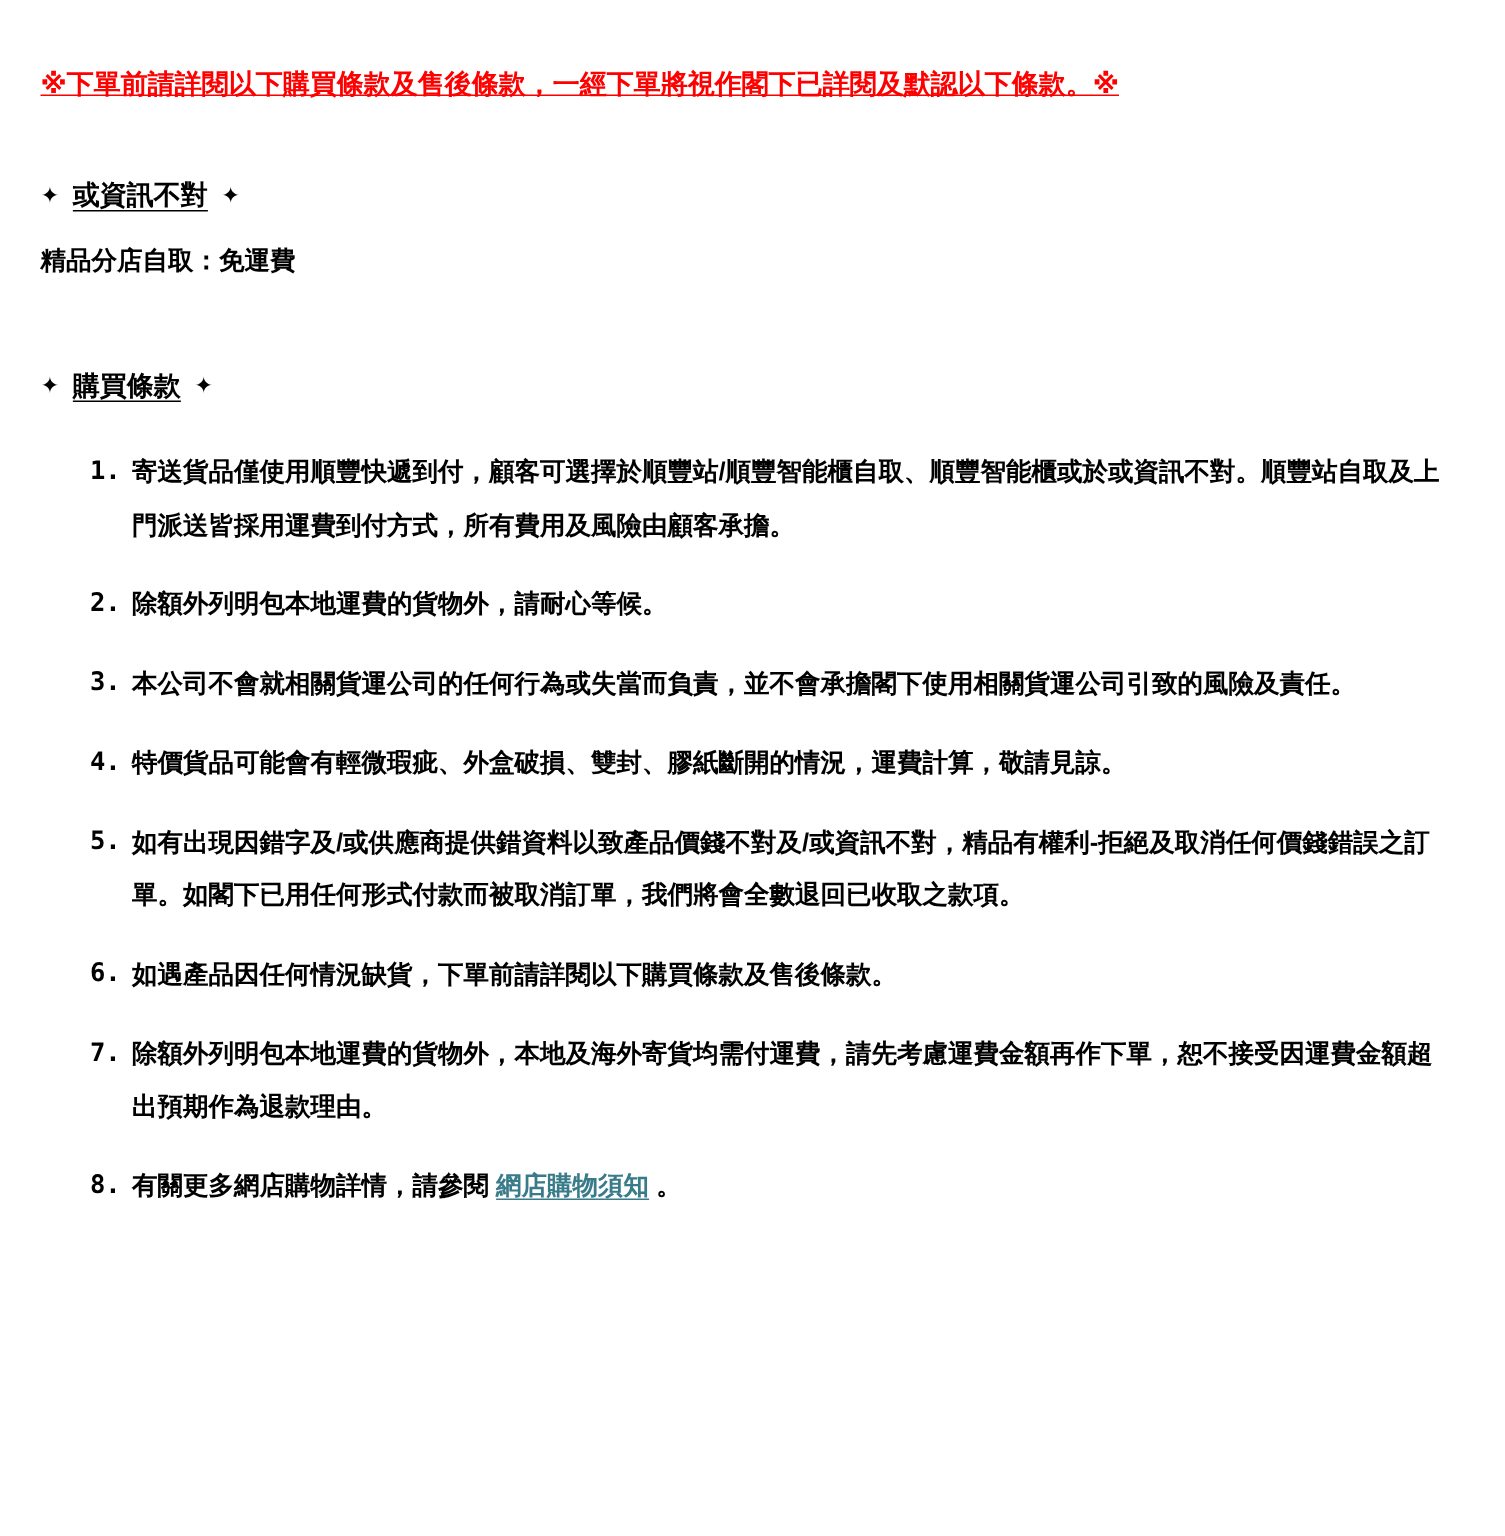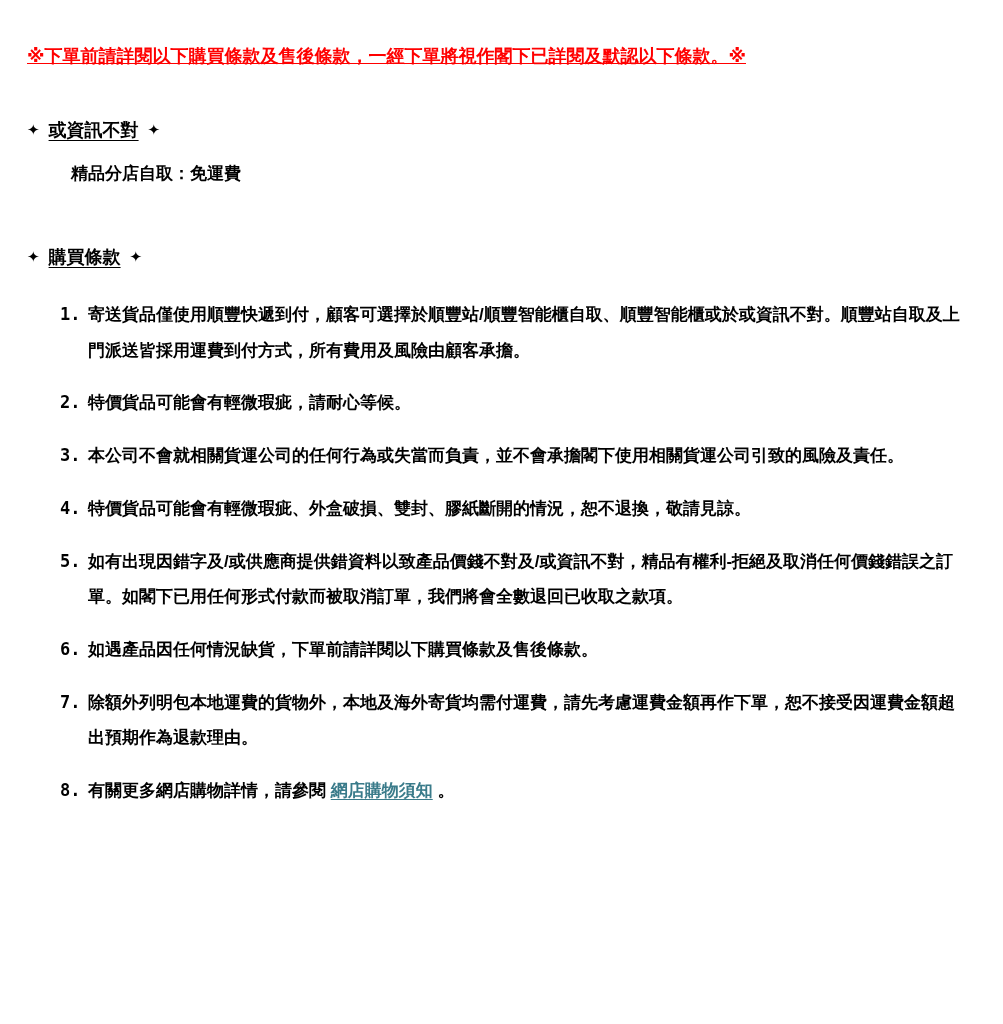--- a/index.html
+++ b/index.html
@@ -33,21 +33,21 @@
     text-underline-offset: 4px;
   }
   .diamond { font-size: 15px; }
 
   .section-shipping { margin-top: 49px; }
   .pickup-line { margin-top: 25px; line-height: 1.3; }
   .pickup-line .cod {
     color: var(--alert_red, #ff0000);
     font-size: 27px;
   }
-  .store-line { margin-top: 20px; margin-left: 44px; }
+  .store-line { margin-top: 20px; }
 
   .section-terms { margin-top: 60px; }
   .terms-list { margin-top: 28px; padding-left: 33px; }
 
   .term-item { display: flex; margin-bottom: 17px; }
   .term-num {
     flex: 0 0 28px;
     line-height: 2.1;
     font-family: "DejaVu Sans Mono", "Liberation Sans", sans-serif;
   }
@@ -99,35 +99,35 @@
       <div class="term-item">
         <span class="term-num">1.</span>
         <div class="term-body">
           <p class="term-text"><span>寄送貨品僅使用順豐快遞到付，顧客可選擇於</span><span class="u">順豐站/順豐智能櫃自取</span><span>、</span><span class="u">順豐智能櫃</span><span>或於</span><span class="u">或資訊不對</span><span>。順豐站自取及上門派送皆採用運費到付方式，所有費用及風險由顧客承擔。</span></p>
         </div>
       </div>
 
       <div class="term-item">
         <span class="term-num">2.</span>
         <div class="term-body">
-          <p class="term-text">特價貨品可能會有輕微瑕疵，請耐心等候。</p>
+          <p class="term-text">除額外列明包本地運費的貨物外，請耐心等候。</p>
         </div>
       </div>
 
       <div class="term-item">
         <span class="term-num">3.</span>
         <div class="term-body">
           <p class="term-text">本公司不會就相關貨運公司的任何行為或失當而負責，並不會承擔閣下使用相關貨運公司引致的風險及責任。</p>
         </div>
       </div>
 
       <div class="term-item">
         <span class="term-num">4.</span>
         <div class="term-body">
-          <p class="term-text">特價貨品可能會有輕微瑕疵、外盒破損、雙封、膠紙斷開的情況，恕不退換，敬請見諒。</p>
+          <p class="term-text">特價貨品可能會有輕微瑕疵、外盒破損、雙封、膠紙斷開的情況，運費計算，敬請見諒。</p>
         </div>
       </div>
 
       <div class="term-item">
         <span class="term-num">5.</span>
         <div class="term-body">
           <p class="term-text">如有出現因錯字及/或供應商提供錯資料以致產品價錢不對及/或資訊不對，精品有權利-拒絕及取消任何價錢錯誤之訂單。如閣下已用任何形式付款而被取消訂單，我們將會全數退回已收取之款項。</p>
         </div>
       </div>
 

